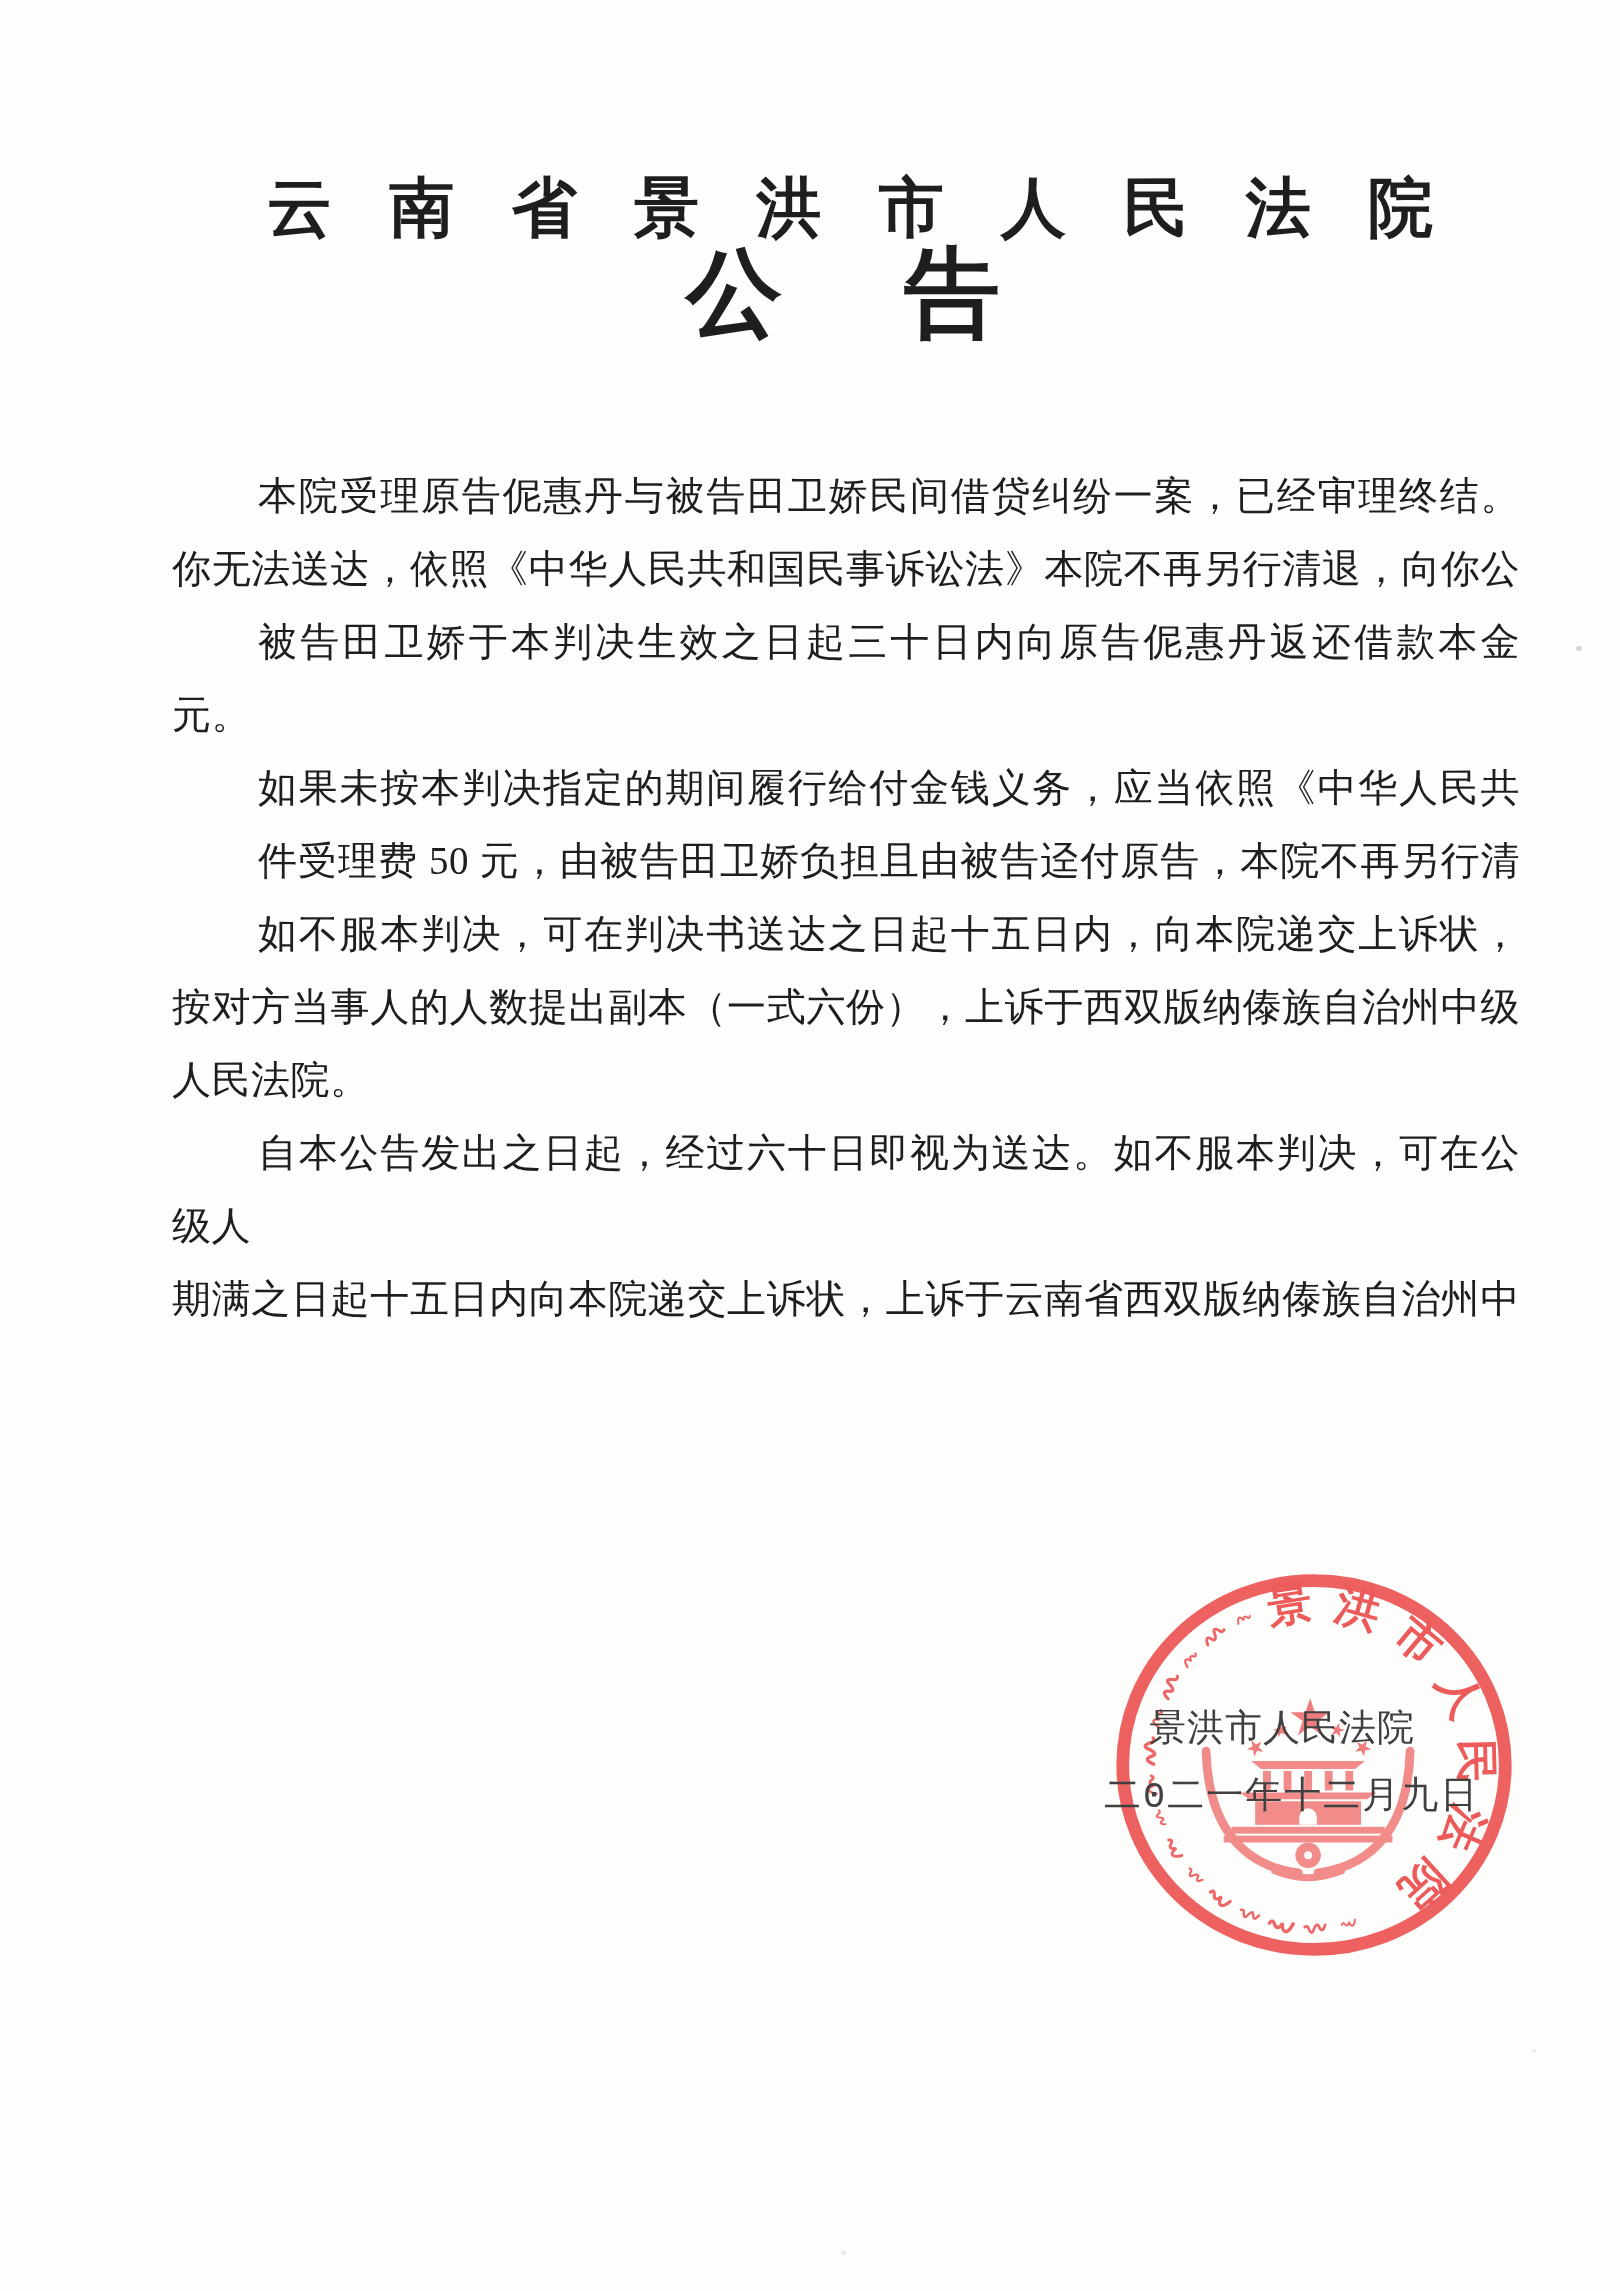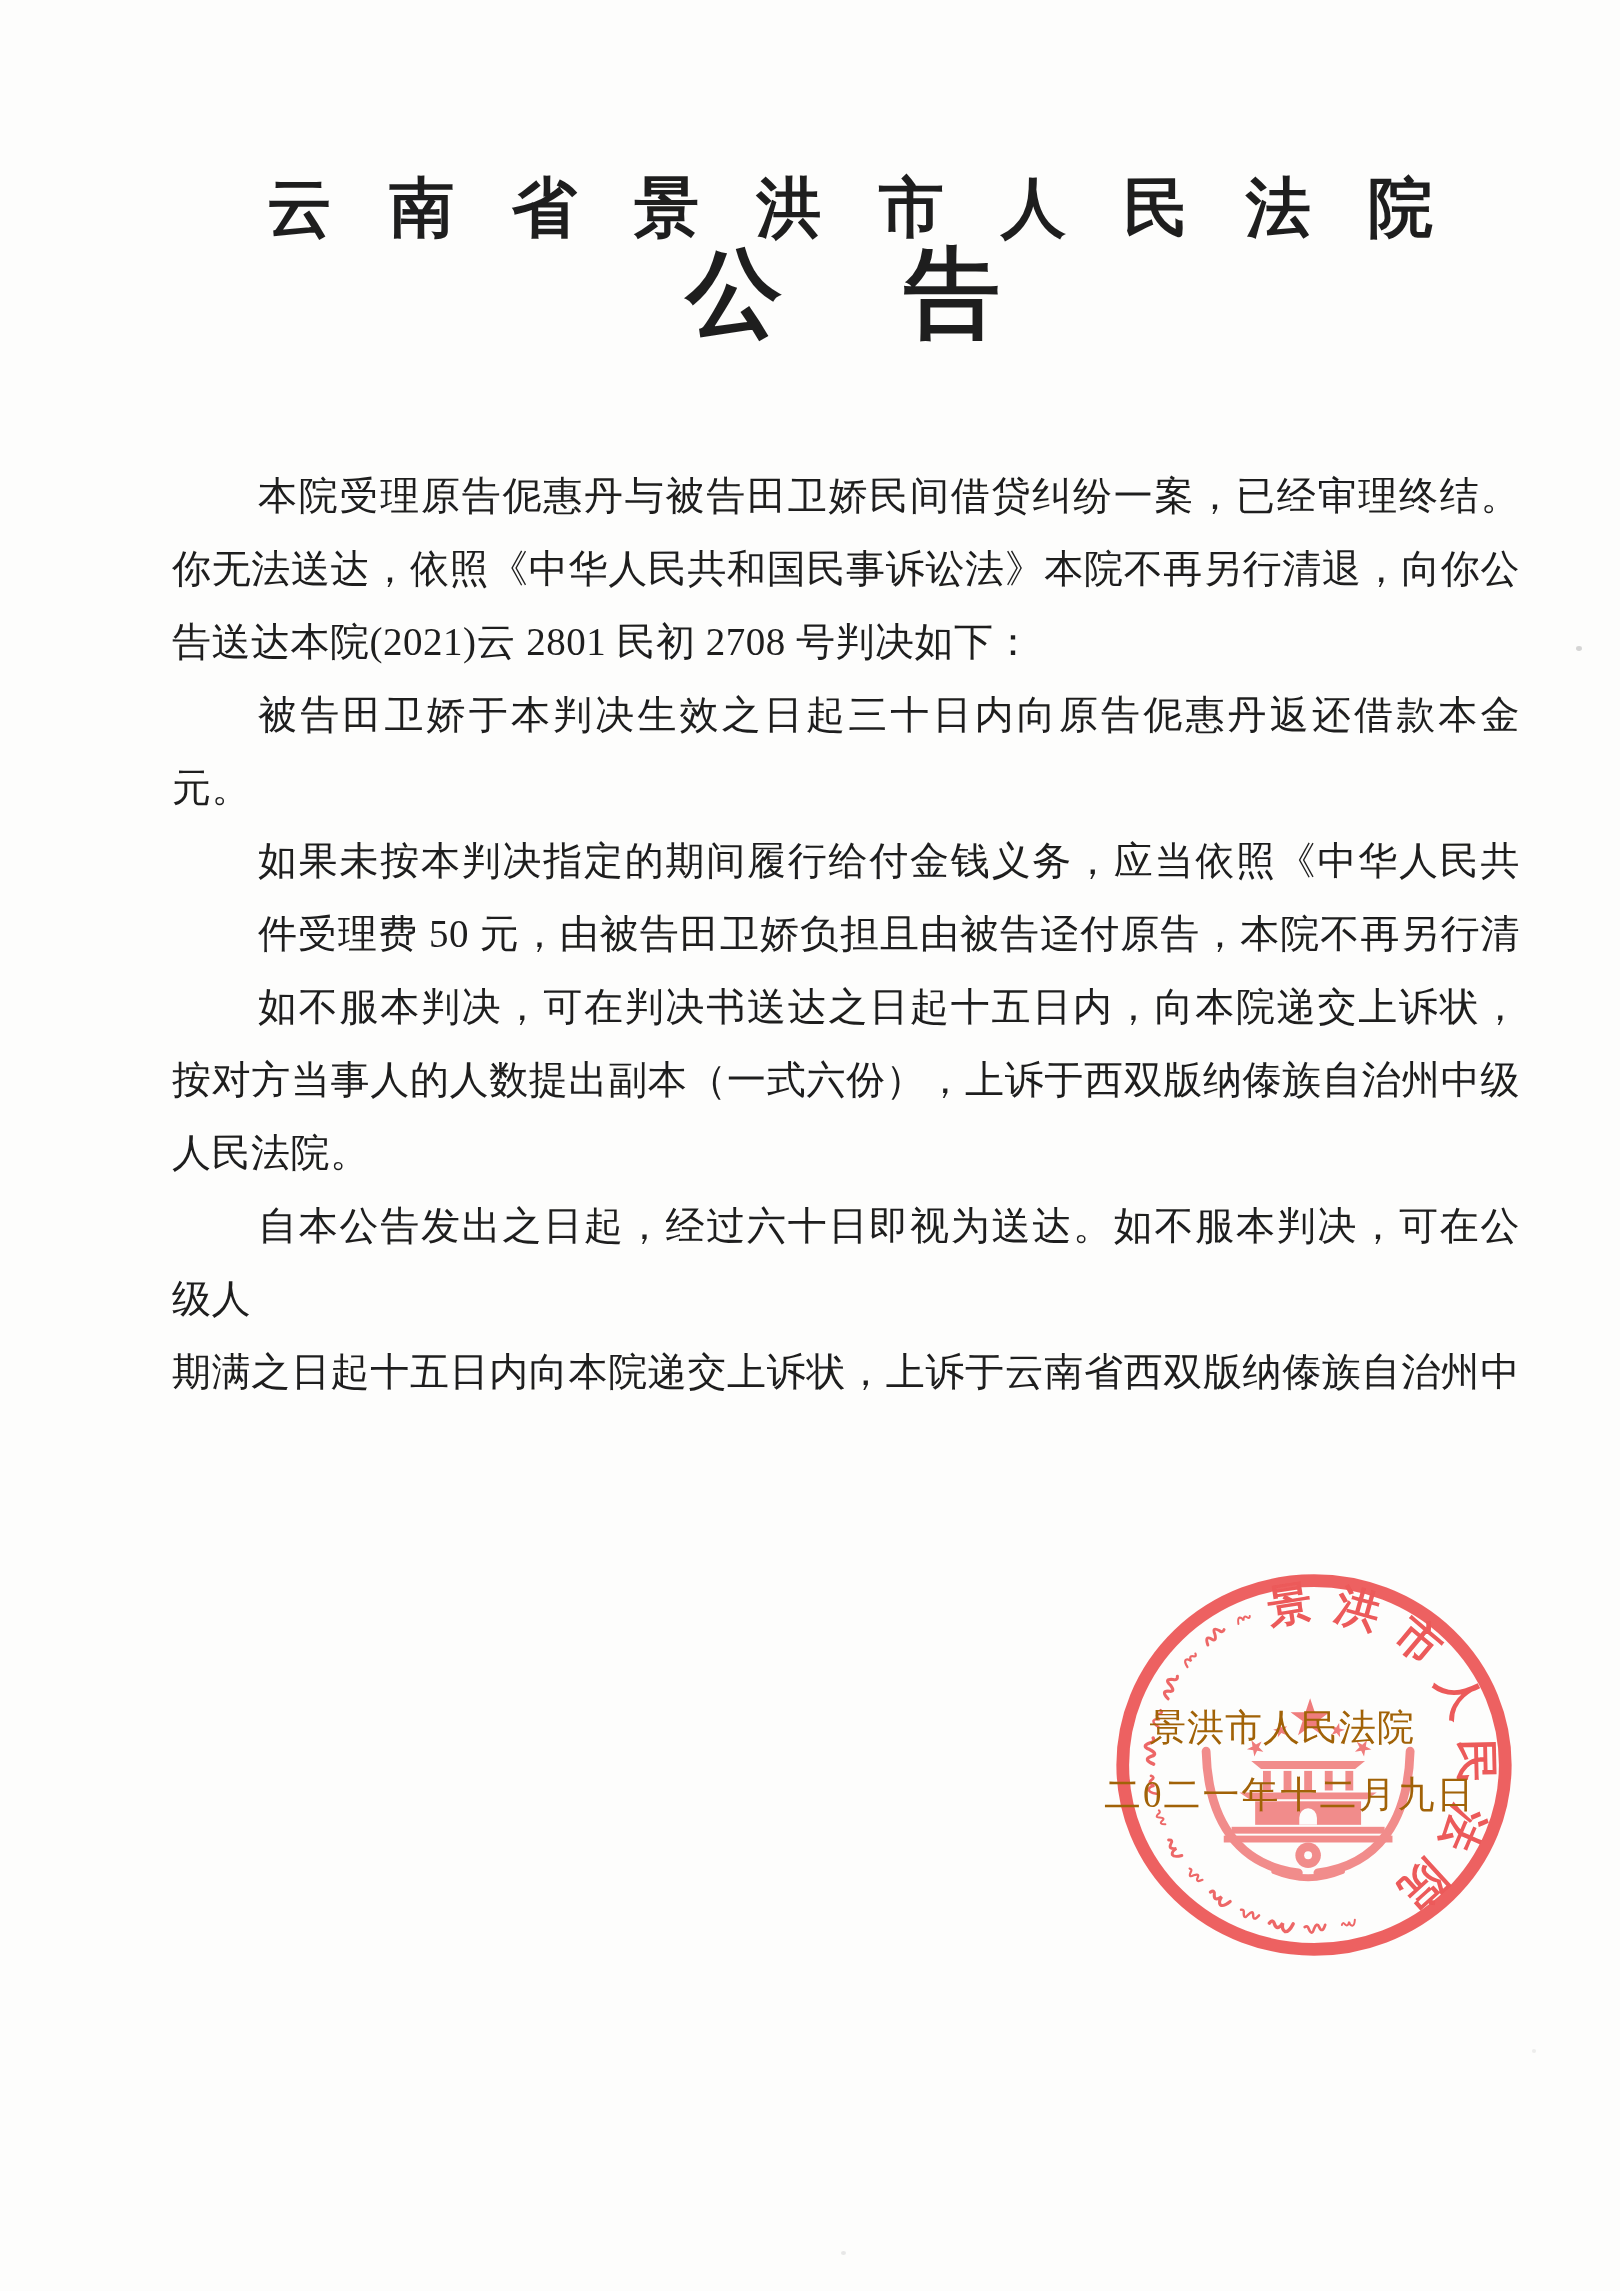--- a/index.html
+++ b/index.html
@@ -44,22 +44,22 @@
     font-family:"Liberation Serif","DejaVu Serif",serif;
     font-weight:700;
   }
   .dai path{stroke:var(--seal_red,#ec5a5a);fill:none;stroke-width:2.6;stroke-linecap:round;opacity:.92;}
   .eb{fill:#f08080;stroke:none;}
   .ebs{stroke:#f08080;fill:none;}
   .star{fill:#ee6e6e;font-family:"DejaVu Sans",sans-serif;text-anchor:middle;dominant-baseline:central;}
   .arch{fill:#fdfdfc;}
   
   .stamp-line{
-    position:absolute;font-size:37px;color:#a16207;white-space:nowrap;
-    font-family:Liberation Serif, serif;
+    position:absolute;font-size:37px;color:#404040;white-space:nowrap;
+    font-family:Liberation Mono, monospace;
   }
   .stamp-court{left:1149px;top:1703px;letter-spacing:1px;}
   .stamp-date{left:1082px;top:1770px;letter-spacing:2px;margin-left:22px;}
   
   .speck{position:absolute;border-radius:50%;background:#b5b5b5;}
   .speck.s1{left:1576px;top:646px;width:5.9px;height:4.9px;opacity:.55;}
   .speck.s2{left:841px;top:2251px;width:4.9px;height:3.9px;opacity:.30;}
   .speck.s3{left:1532px;top:2049px;width:3.9px;height:3.9px;opacity:.22;}
 </style>
 </head>
@@ -172,21 +172,20 @@
     </div>
 
   <div class="title2">
       <span>公</span>
       <span>告</span>
     </div>
 
   <div class="body-text">
     <div class="ln ind fill">本院受理原告伲惠丹与被告田卫娇民间借贷纠纷一案，已经审理终结。因</div>
     <div class="ln fill">你无法送达，依照《中华人民共和国民事诉讼法》本院不再另行清退，向你公</div>
-    <div class="ln">告送达本院(2021)云 2801 民初 2708 号判决如下：</div>
     <div class="ln ind fill">被告田卫娇于本判决生效之日起三十日内向原告伲惠丹返还借款本金 5000</div>
     <div class="ln">元。</div>
     <div class="ln ind fill">如果未按本判决指定的期间履行给付金钱义务，应当依照《中华人民共和</div>
     <div class="ln ind fill">件受理费 50 元，由被告田卫娇负担且由被告迳付原告，本院不再另行清退。</div>
     <div class="ln ind fill">如不服本判决，可在判决书送达之日起十五日内，向本院递交上诉状，并</div>
     <div class="ln fill">按对方当事人的人数提出副本（一式六份），上诉于西双版纳傣族自治州中级</div>
     <div class="ln">人民法院。</div>
     <div class="ln ind fill">自本公告发出之日起，经过六十日即视为送达。如不服本判决，可在公告</div>
     <div class="ln">级人</div>
     <div class="ln fill">期满之日起十五日内向本院递交上诉状，上诉于云南省西双版纳傣族自治州中</div>

